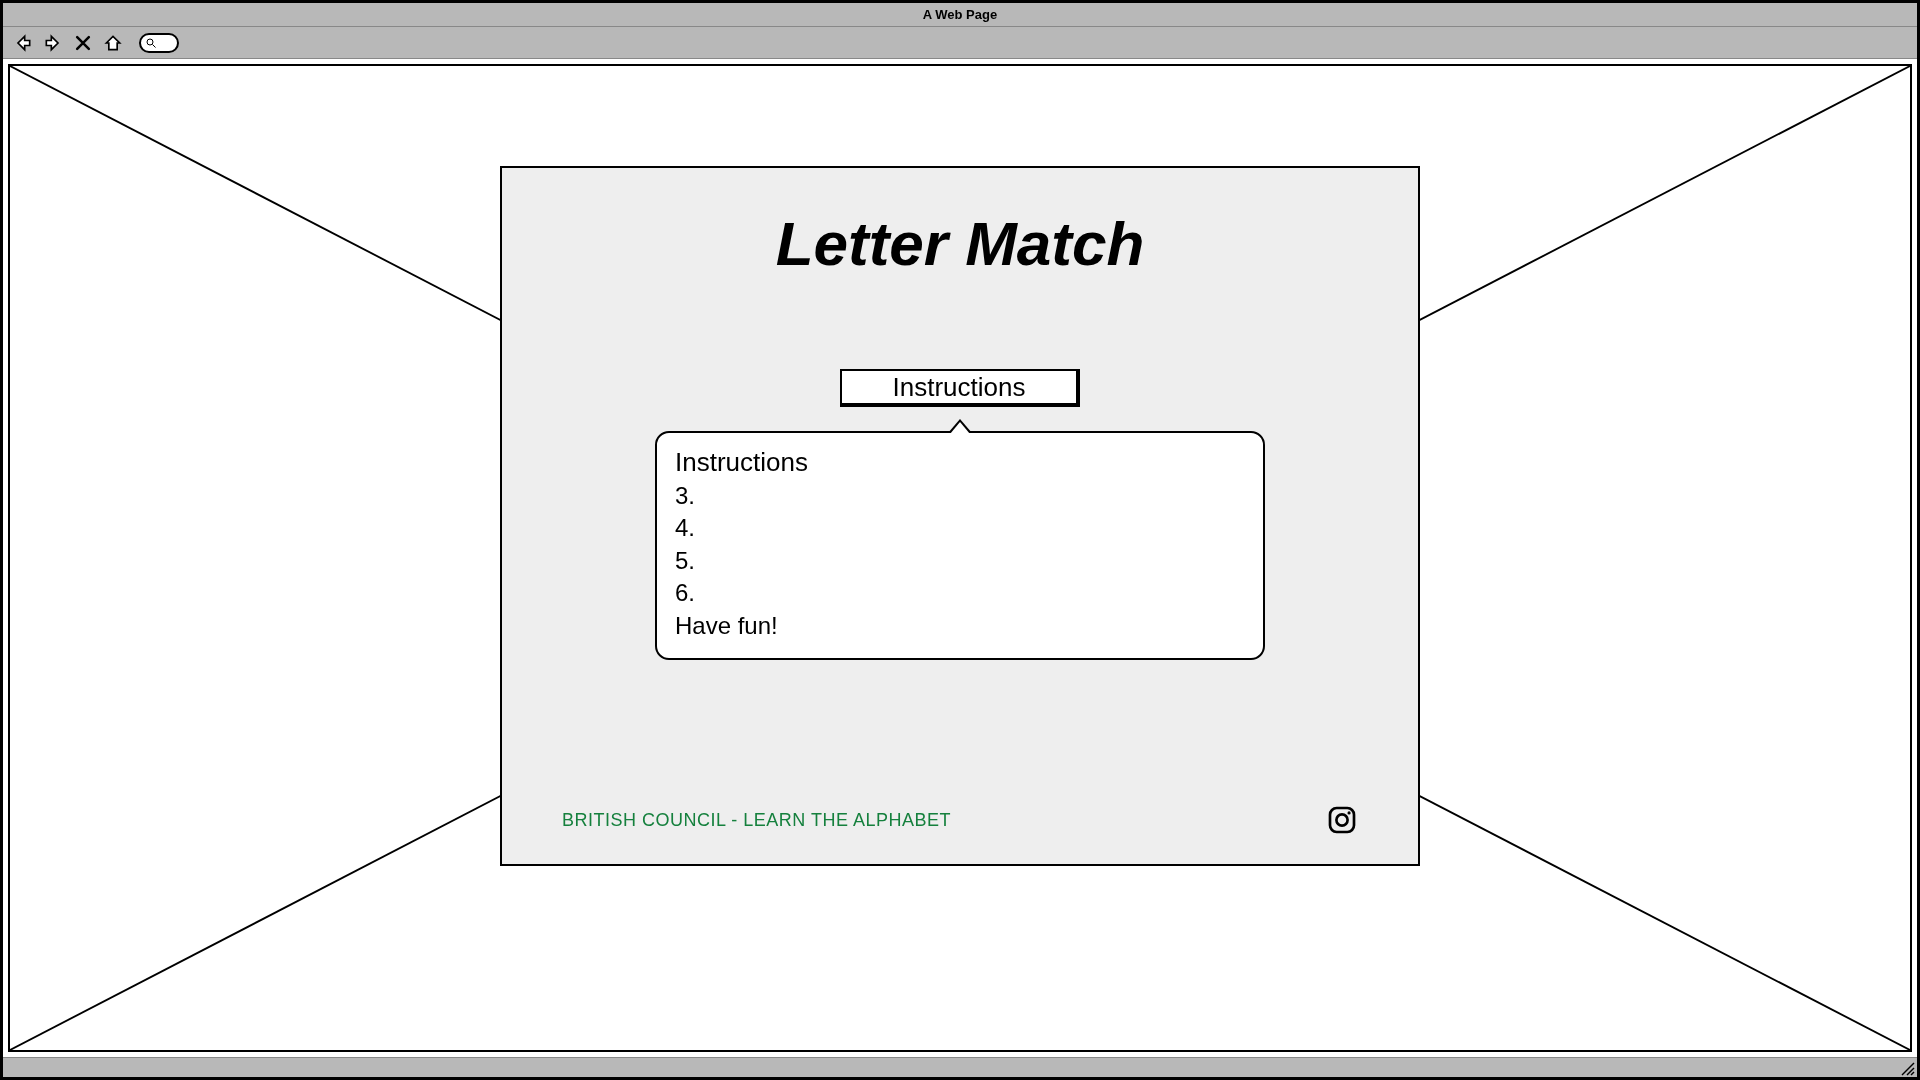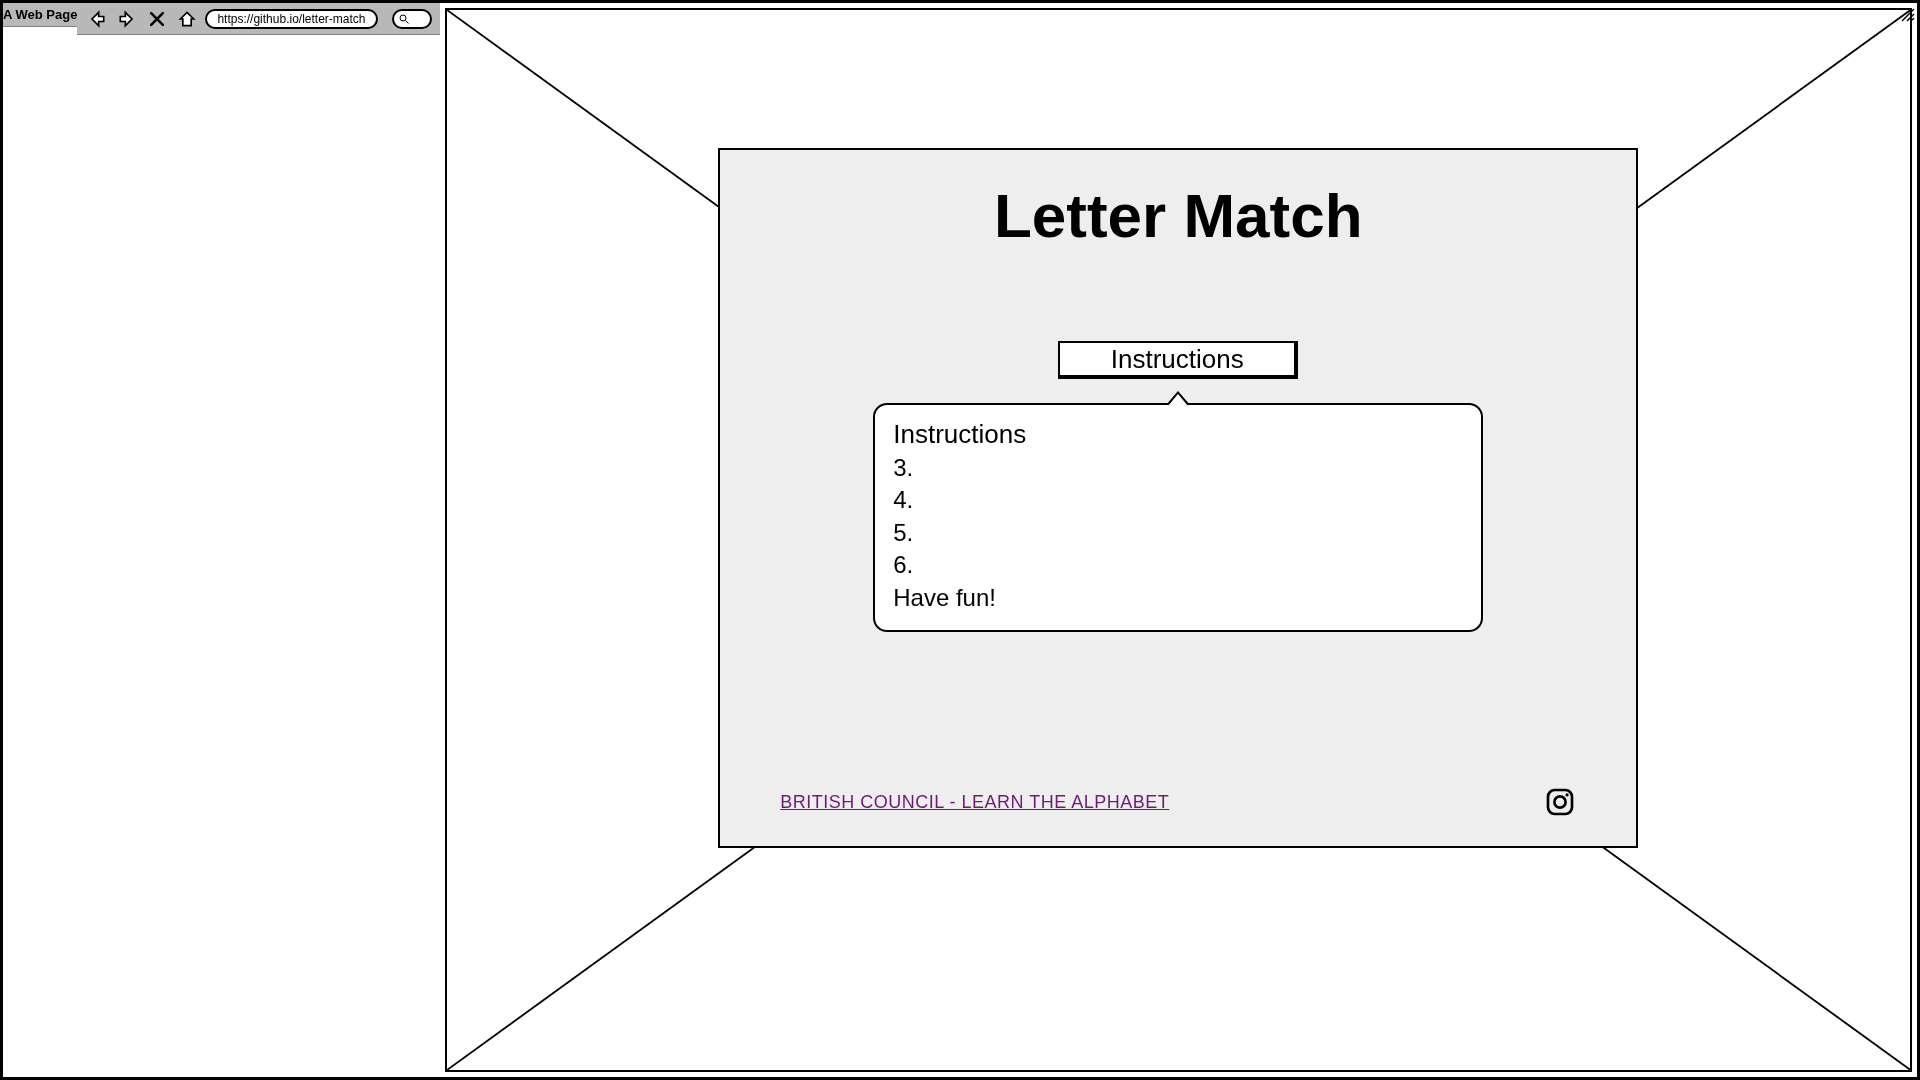--- a/index.html
+++ b/index.html
@@ -9,21 +9,21 @@
   width: 1920px;
   height: 1080px;
   overflow: hidden;
 }
 .browser-chrome {
   width: 100%;
   height: 100%;
   border: 3px solid #000;
   background: #fff;
   display: flex;
-  flex-direction: row;
+  flex-direction: column;
 }
 .title-bar {
   background: #b8b8b8;
   height: 24px;
   display: flex;
   align-items: center;
   justify-content: center;
   font-size: 13px;
   font-weight: bold;
   border-bottom: 1px solid #888;
@@ -96,20 +96,22 @@
   background: #eeeeee;
   border: 2px solid #000;
   display: flex;
   flex-direction: column;
   align-items: center;
   padding: 30px 40px 20px 40px;
 }
 .card-title {
   font-size: 62px;
   font-weight: bold;
+  margin-top: 10px;
+  font-style: italic;
 }
 .instr-button {
   margin-top: 90px;
   width: 240px;
   height: 38px;
   background: #fff;
   border: 2px solid #000;
   border-right-width: 4px;
   border-bottom-width: 4px;
   display: flex;
@@ -154,22 +156,21 @@
 .card-footer {
   position: absolute;
   bottom: 28px;
   left: 60px;
   right: 60px;
   display: flex;
   align-items: center;
   justify-content: space-between;
 }
 .footer-link {
-  color: #701a75;
-  text-decoration: underline;
+  color: #15803d;
   font-size: 18px;
   letter-spacing: 0.5px;
   cursor: pointer;
 }
 .social-icon { width: 32px; height: 32px; cursor: pointer; }
 .social-icon svg { width: 100%; height: 100%; }
 
 .status-bar {
   height: 20px;
   background: #b8b8b8;
@@ -206,23 +207,20 @@
     </div>
     <div class="nav-btn">
       <svg viewBox="0 0 24 24">
           <path d="M5 5 L19 19 M19 5 L5 19" stroke="#000" stroke-width="3" stroke-linecap="round"></path>
         </svg>
     </div>
     <div class="nav-btn">
       <svg viewBox="0 0 24 24">
           <path d="M4 12 L12 4 L20 12 L17 12 L17 20 L7 20 L7 12 Z" fill="#fff" stroke="#000" stroke-width="2"></path>
         </svg>
-    </div>
-    <div class="url-bar">
-      <span>https://github.io/letter-match</span>
     </div>
     <div class="zoom-pill">
       <svg viewBox="0 0 24 24">
           <circle cx="10" cy="10" r="6" fill="none" stroke="#000" stroke-width="2"></circle>
           <line x1="15" y1="15" x2="21" y2="21" stroke="#000" stroke-width="2"></line>
         </svg>
     </div>
   </div>
 
   <div class="viewport">

